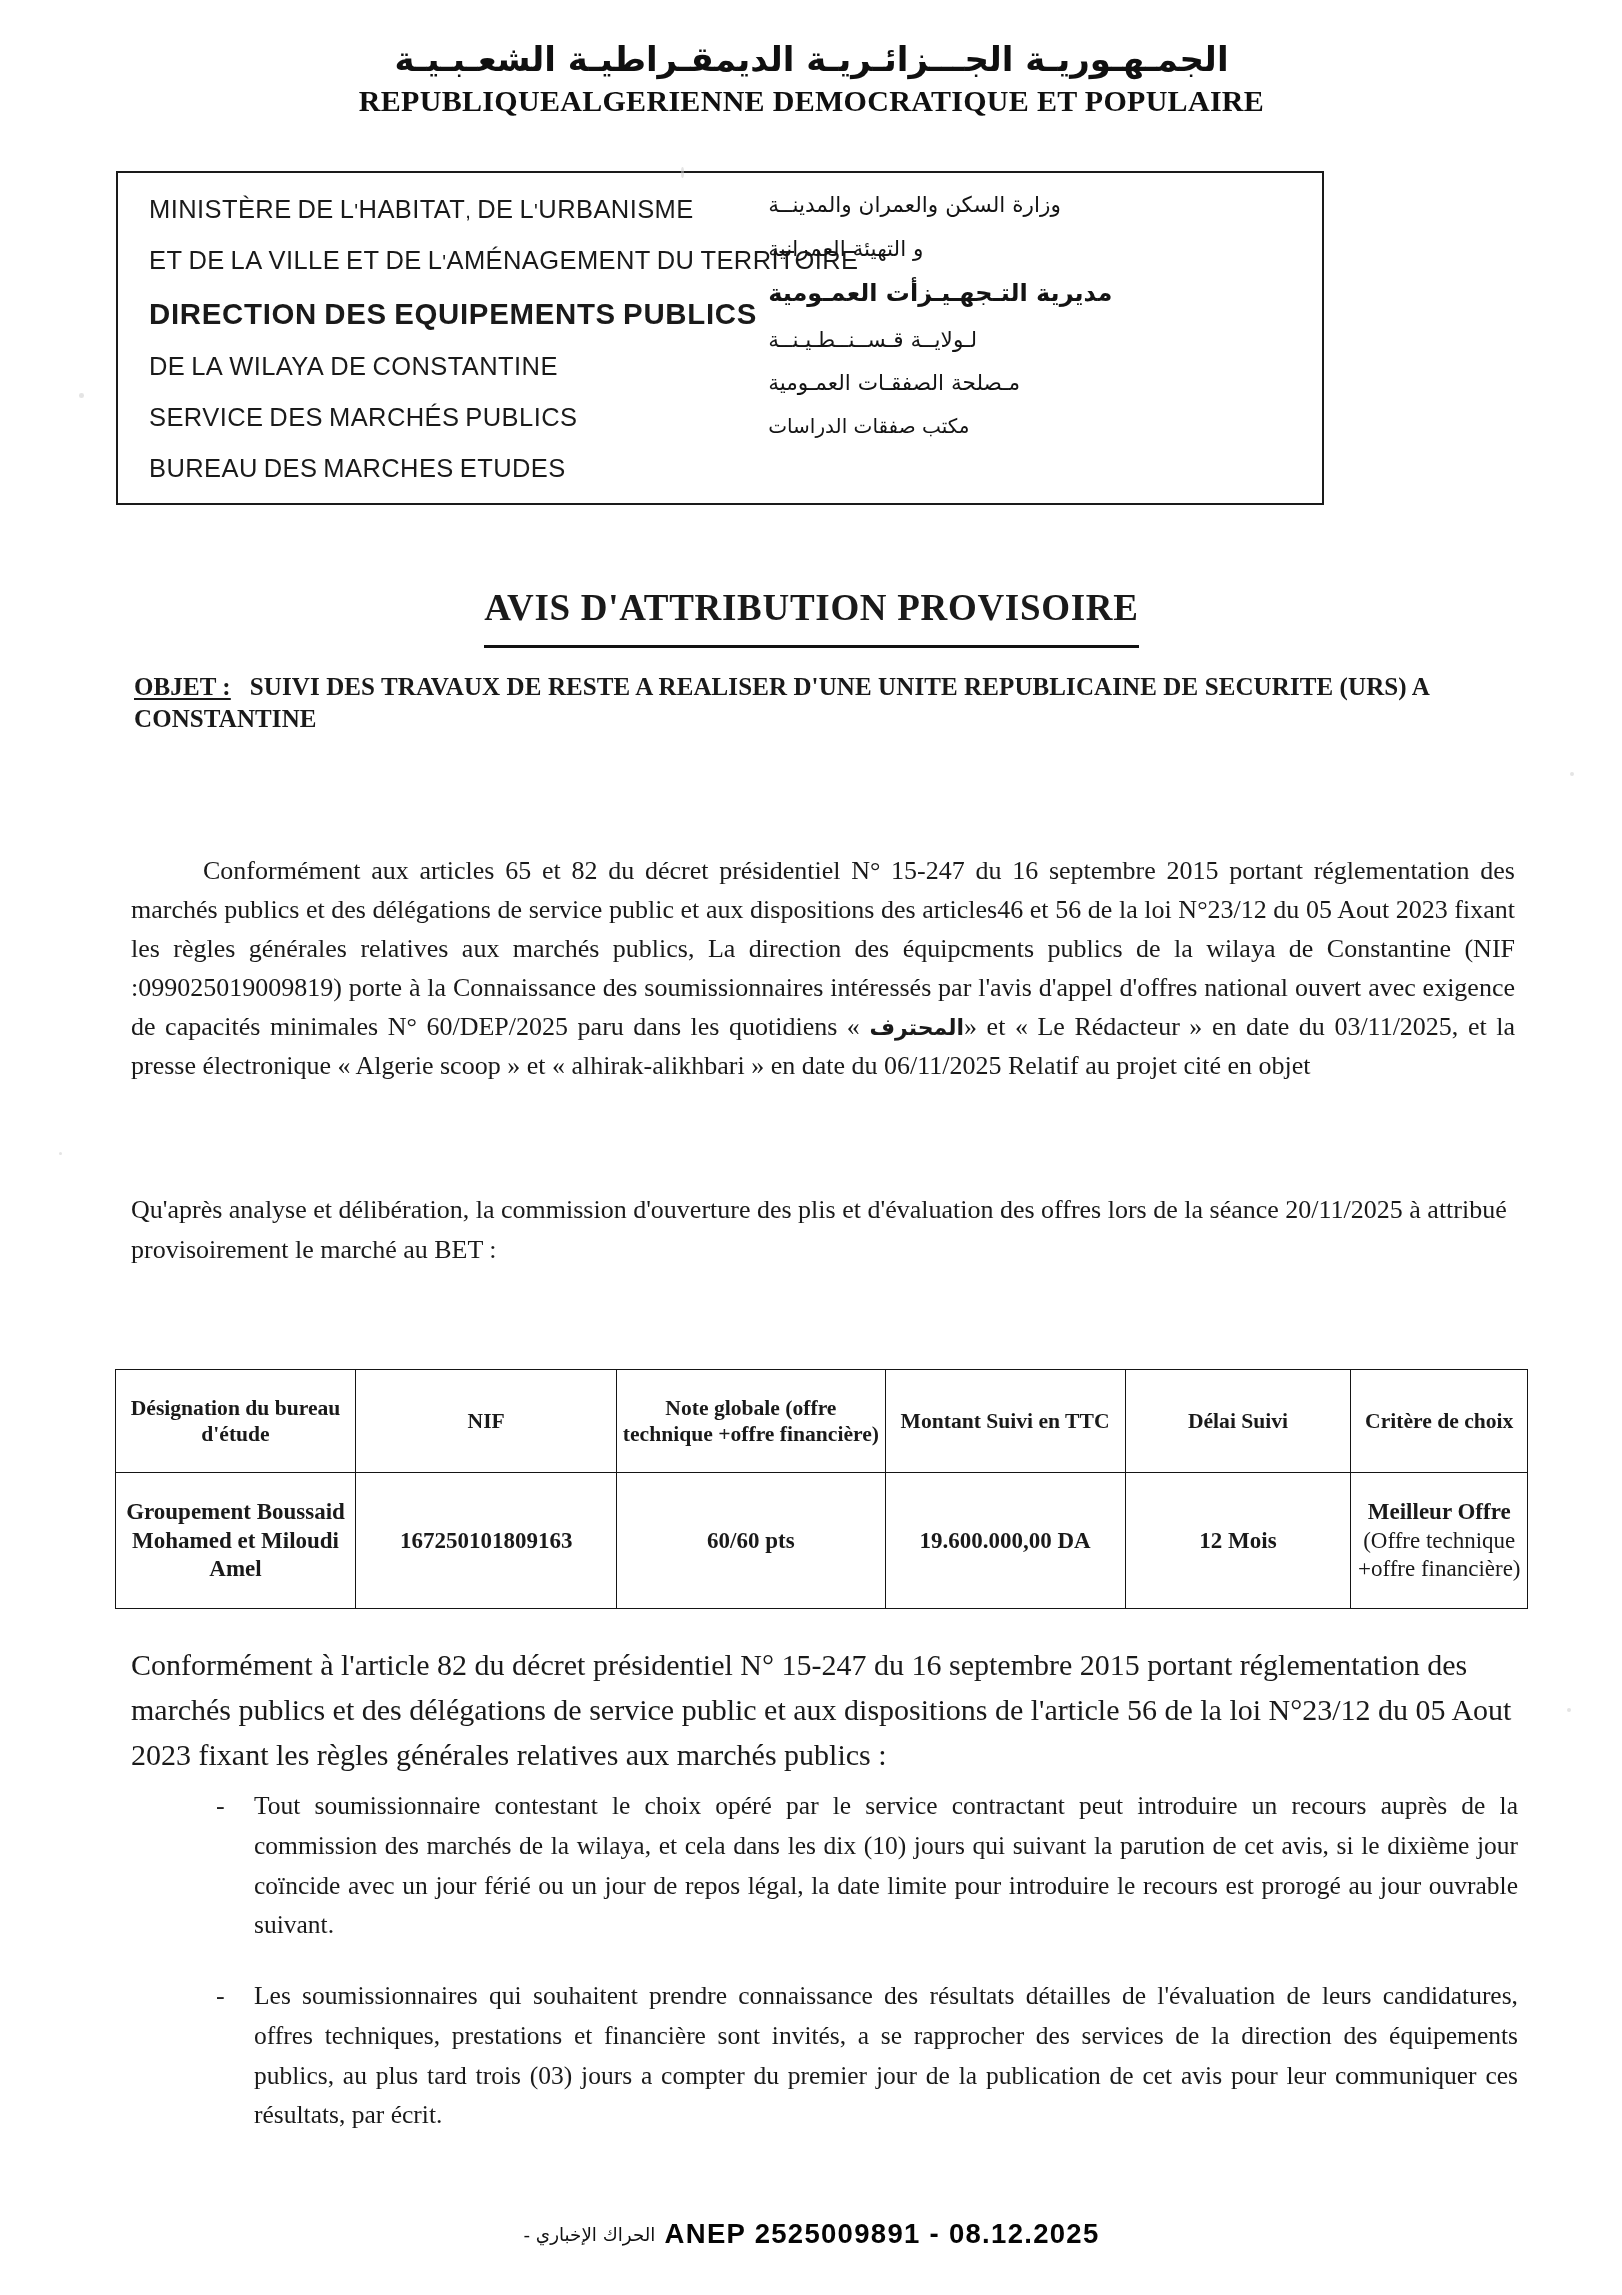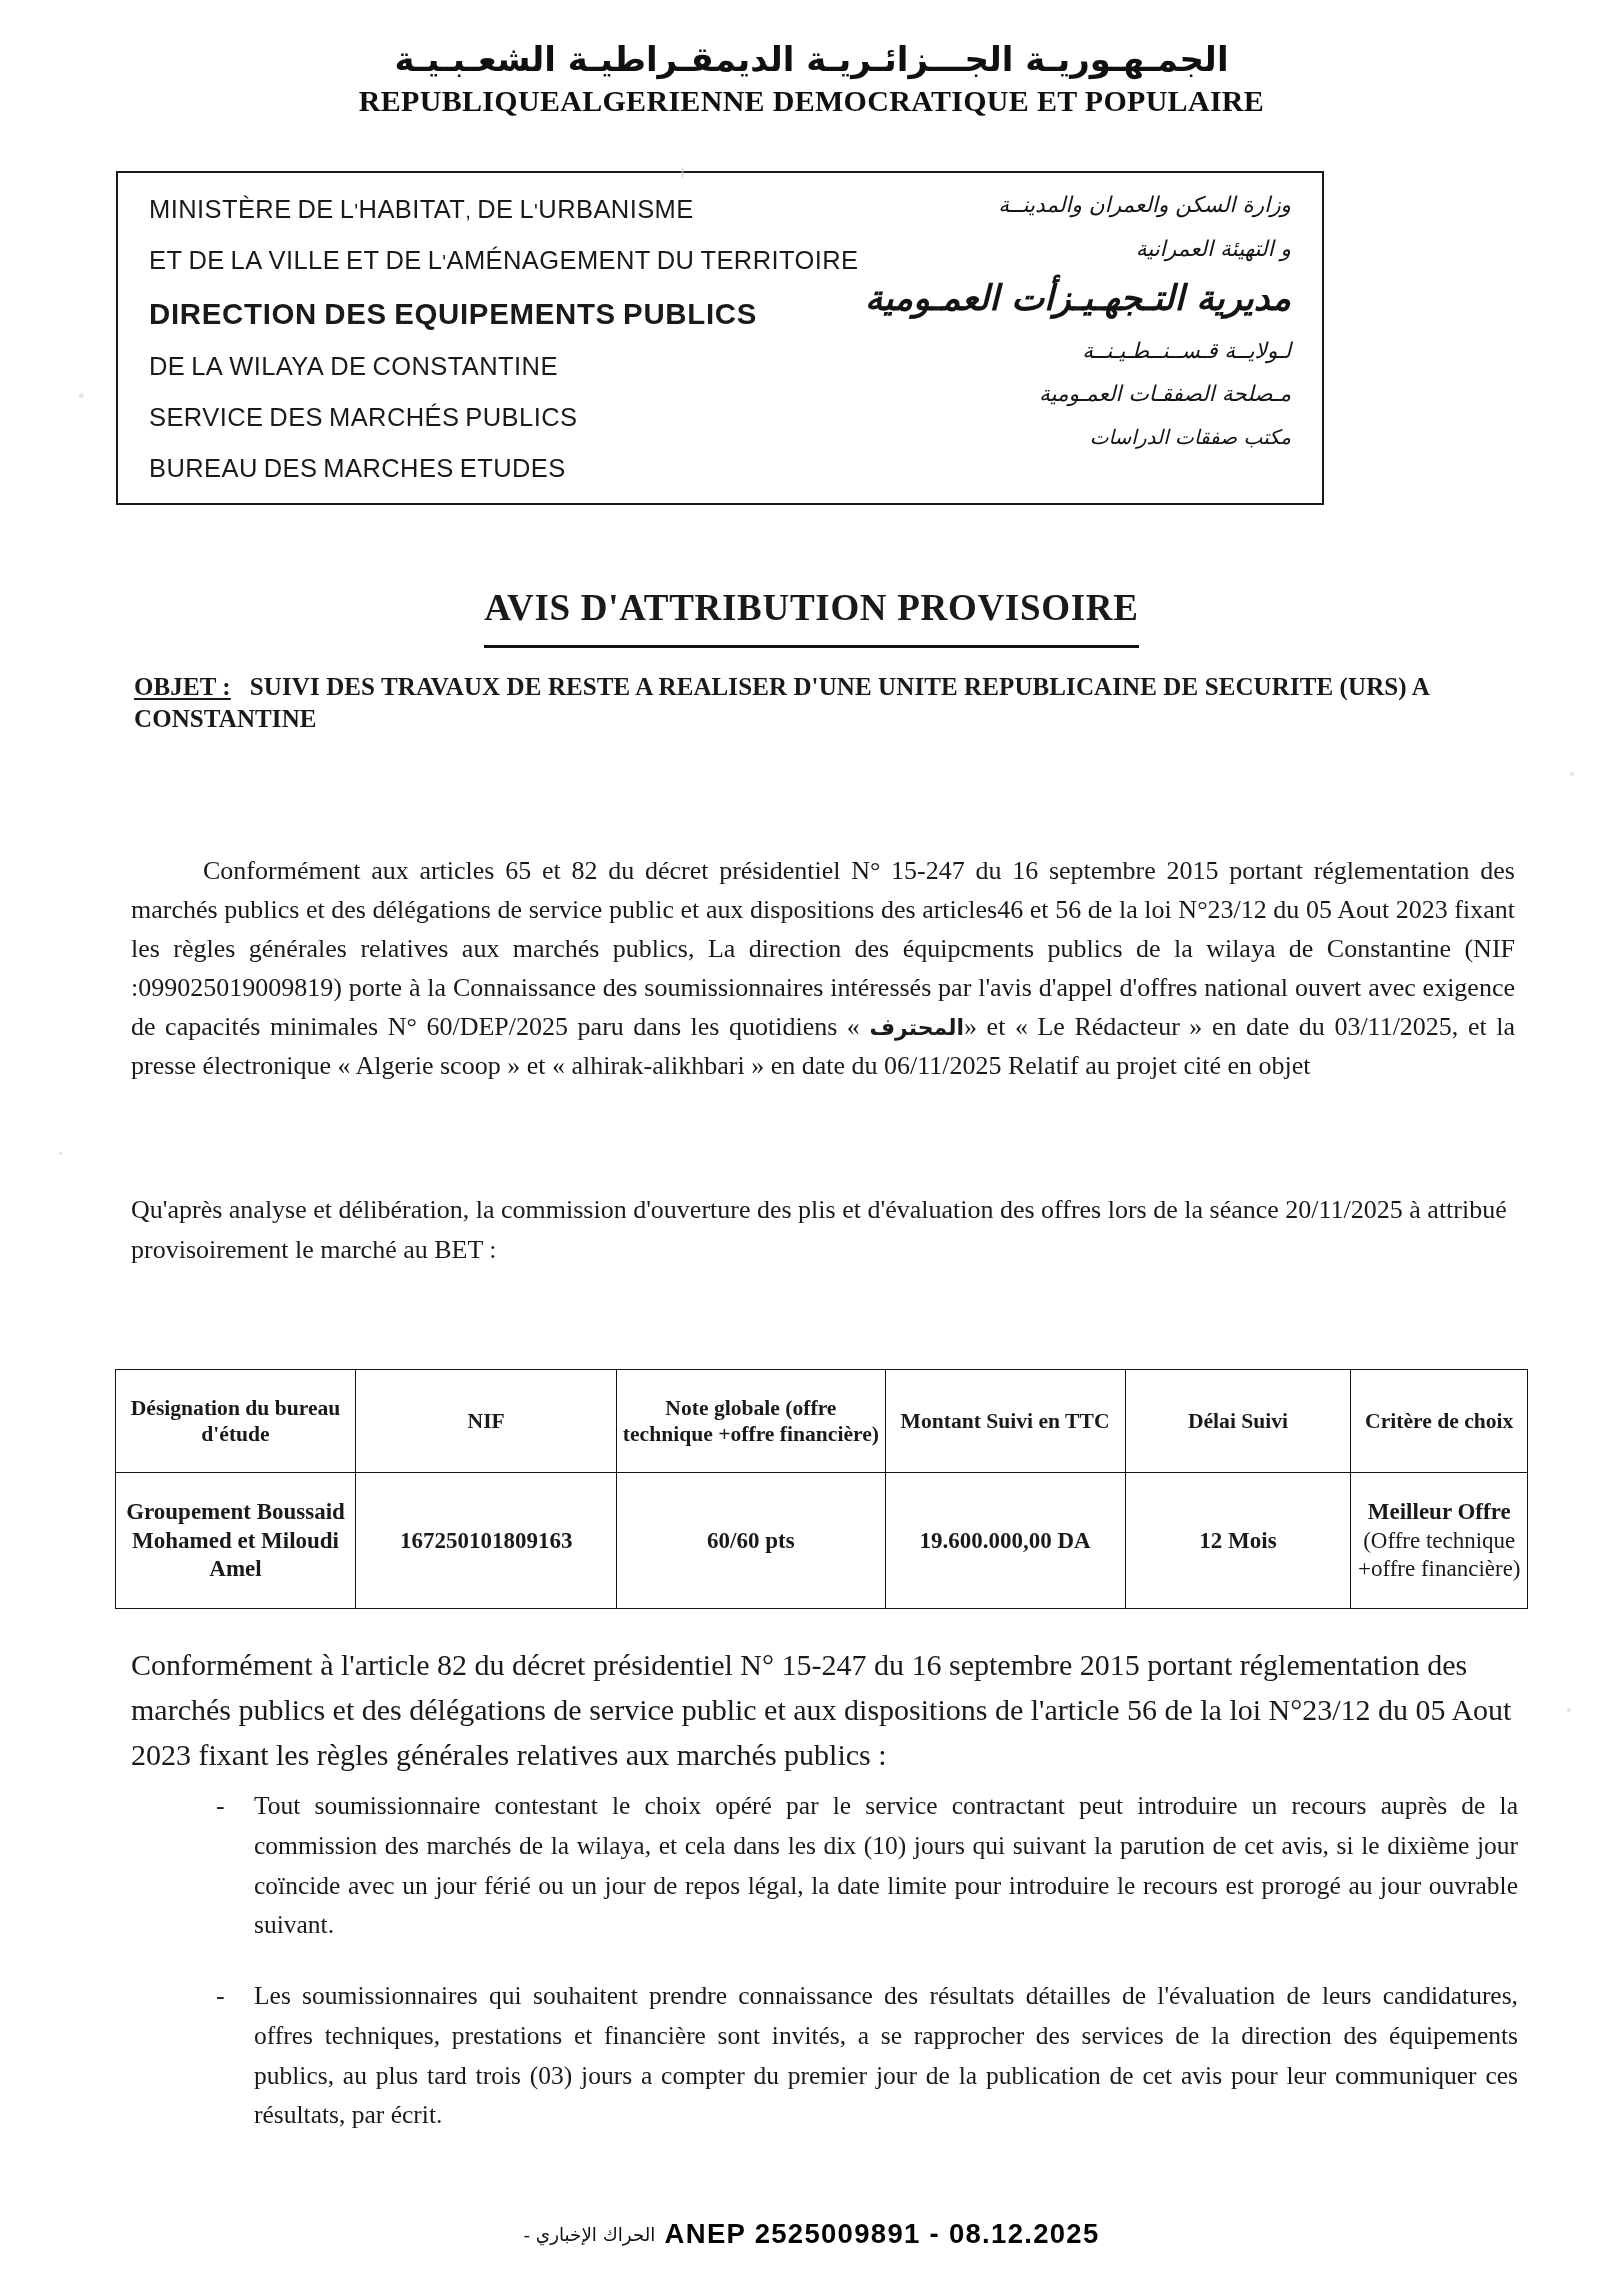--- a/index.html
+++ b/index.html
@@ -60,22 +60,21 @@
   .hb-left {
     width: 54%;
     padding: 23.6px 0 0 31px;
     box-sizing: border-box;
   }
   .hb-right {
     width: 46%;
     padding: 21px 31px 12px 0;
     box-sizing: border-box;
     direction: rtl;
-    text-align: right;
-    font-style: italic;
+    text-align: left;
   }
   .smallcaps-line {
     font-family: "Liberation Sans", sans-serif;
     font-size: 20px;
     letter-spacing: 0.4px;
     line-height: 1.0;
     margin-bottom: 25.5px;
     color: #1a1a1a;
     white-space: nowrap;
   }
@@ -89,21 +88,21 @@
 
   .ar-line {
     font-family: "DejaVu Sans", sans-serif;
     font-size: 21.6px;
     line-height: 1.0;
     margin-bottom: 22px;
     color: #141414;
     white-space: nowrap;
   }
   .ar-line.big {
-    font-size: 35px;
+    font-size: 24px;
     font-weight: bold;
     margin-bottom: 23.6px;
   }
   .ar-line.small { font-size: 20px; }
 
   
   .doc-title {
     position: absolute;
     left: 0; right: 0;
     top: 586px;

